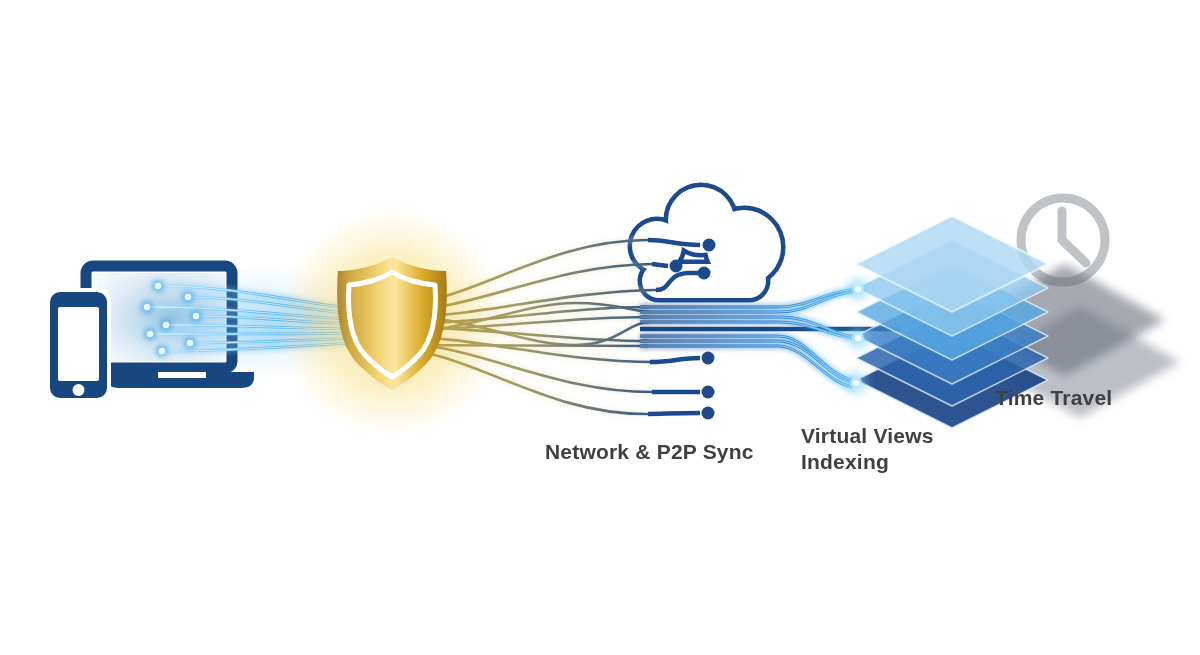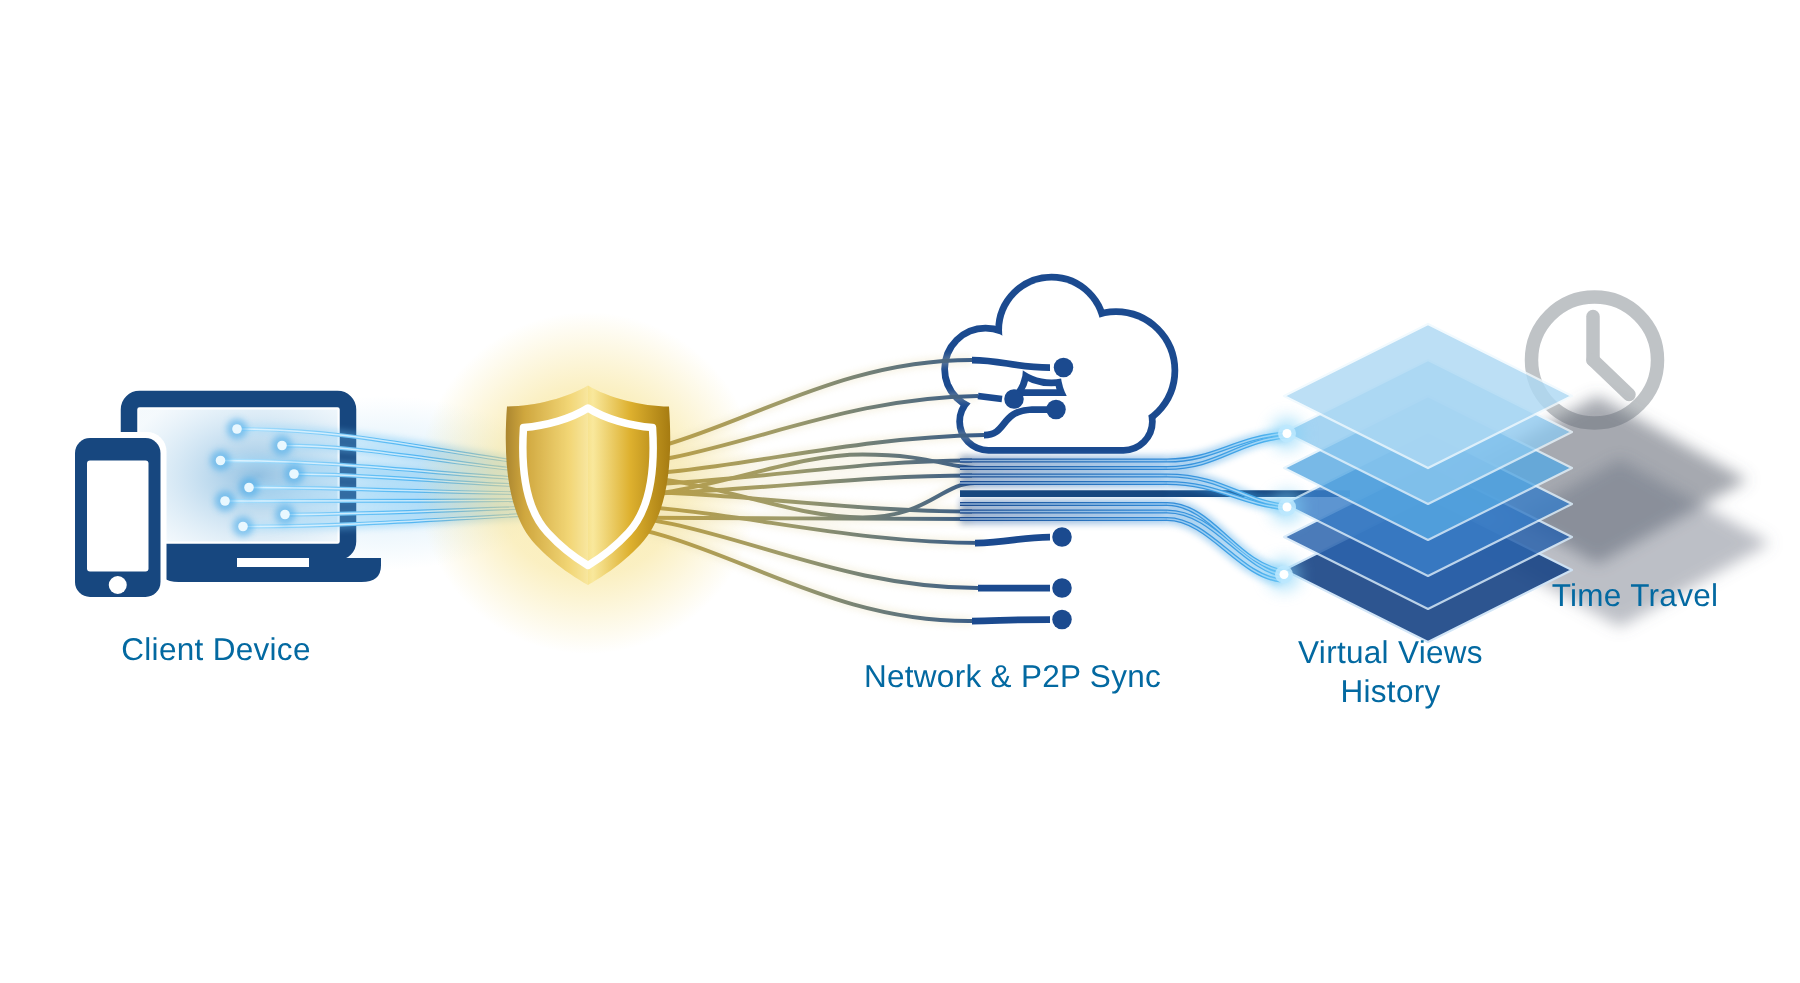--- a/index.html
+++ b/index.html
@@ -2,22 +2,22 @@
 <html><head>
 <meta charset="utf-8">
 <style>
   html,body{margin:0;padding:0;background:#ffffff;}
   .canvas{
     position:relative;width:1200px;height:655px;background:#ffffff;
     overflow:hidden;font-family:"Liberation Sans",sans-serif;
   }
   .diagram-svg{position:absolute;left:0;top:0;}
   .label{
-    position:absolute;text-align:center;color:#0369a1;
-    font-size:21px;font-weight:400;line-height:26px;letter-spacing:.2px;
+    position:absolute;text-align:left;color:#404040;
+    font-size:21px;font-weight:700;line-height:26px;letter-spacing:.2px;
   }
   .label .ln{display:block;}
 </style>
 </head>
 <body>
 
 <div class="canvas">
 
   <svg class="diagram-svg" width="1200" height="655" viewBox="0 0 1200 655">
     <defs>
@@ -252,31 +252,28 @@
           <circle cx="856" cy="383" r="6"></circle>
       </g>
       <g fill="#ffffff">
         <circle cx="858" cy="289" r="3"></circle>
           <circle cx="858" cy="338" r="3"></circle>
           <circle cx="856" cy="383" r="3"></circle>
       </g>
     </g>
   </svg>
 
-  <div class="label" style="left:34px;top:421px;width:220px">
-    <span class="ln">Client Device</span>
-  </div>
 
 
   <div class="label" style="left:545px;top:439px;width:260px">
     <span class="ln">Network &amp; P2P Sync</span>
   </div>
 
-  <div class="label" style="left:822px;top:423px;width:210px">
+  <div class="label" style="left:801px;top:423px;width:210px">
     <span class="ln">Virtual Views</span>
-    <span class="ln">History</span>
+    <span class="ln">Indexing</span>
   </div>
 
   <div class="label" style="left:995px;top:385px;width:190px">
     <span class="ln">Time Travel</span>
   </div>
 
 </div>
 
 </body></html>

